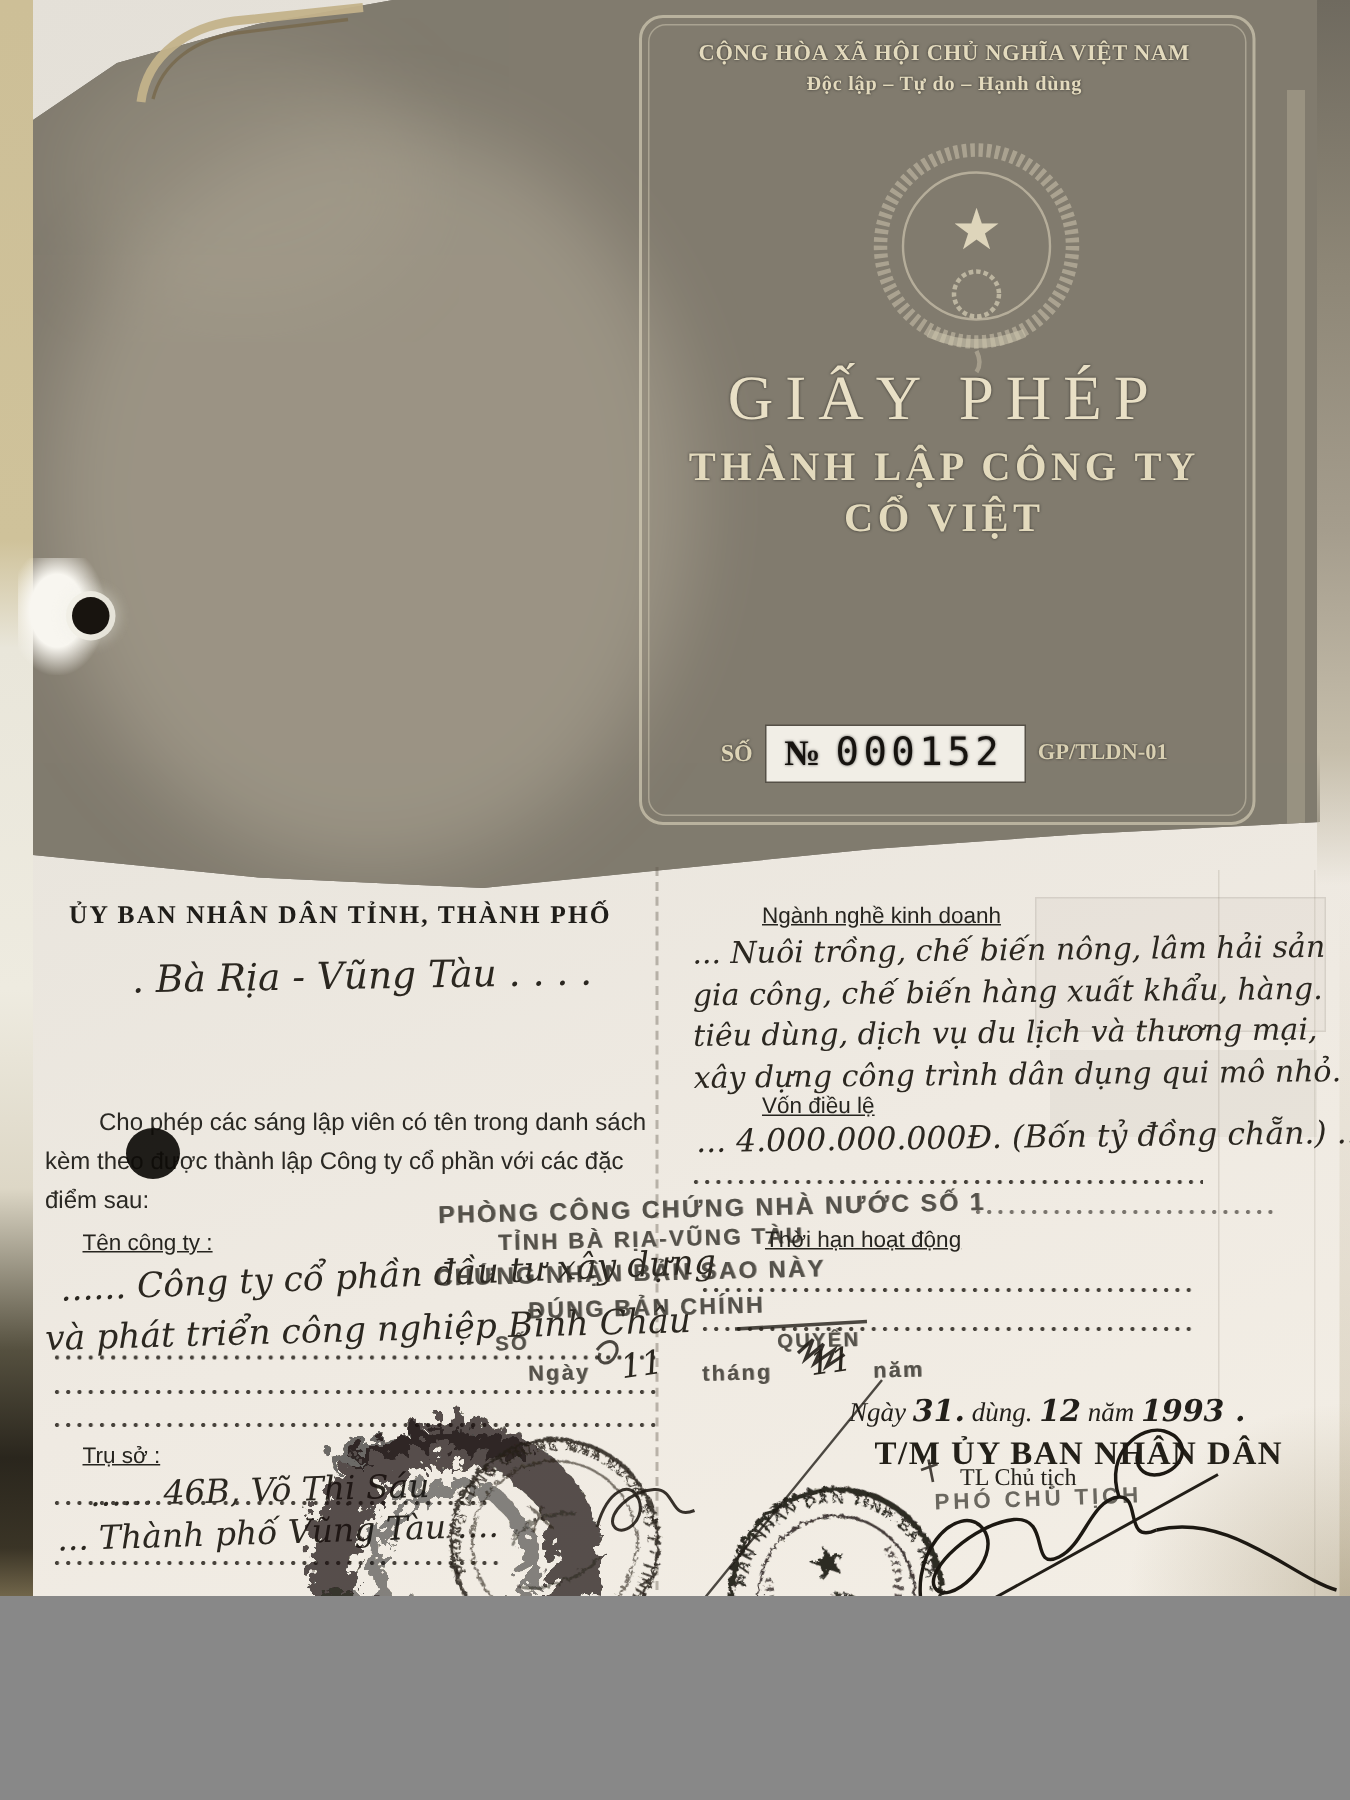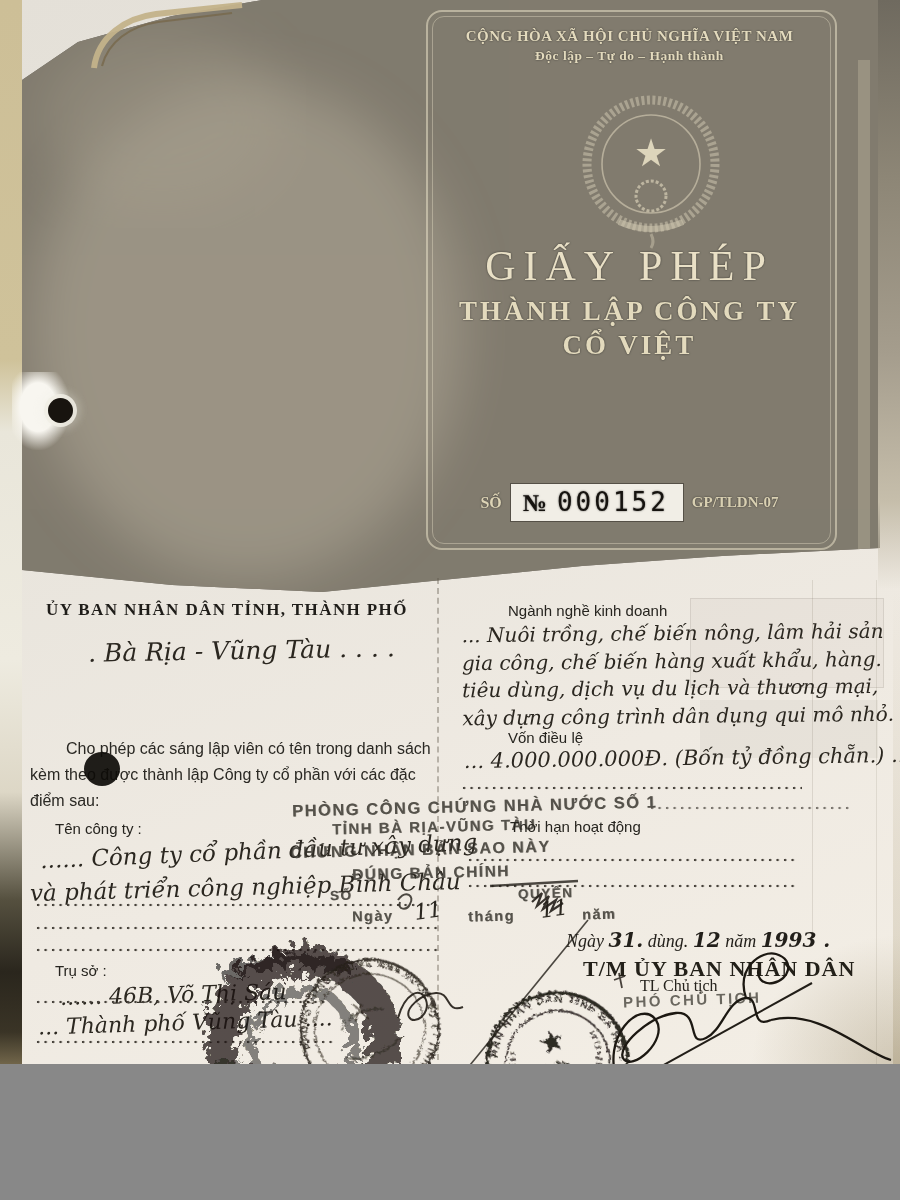--- a/index.html
+++ b/index.html
@@ -41,21 +41,21 @@
   .blob{left:12px;top:372px;width:58px;height:78px;
     background:radial-gradient(ellipse at 45% 45%,#f8f6f0 0 40%,rgba(248,246,240,0) 72%);}
   .hole{left:48px;top:398px;width:25px;height:25px;border-radius:50%;background:#18140f;
     box-shadow:0 0 0 4px rgba(240,237,228,.85),0 0 8px 7px rgba(240,237,228,.30);}
   .crease{left:437px;top:578px;height:492px;width:0;border-left:2px dashed rgba(95,88,74,.38);}
   .ghost1{left:690px;top:598px;width:192px;height:88px;border:1px solid rgba(120,115,100,.16);background:rgba(160,152,135,.08);}
   .ghost2{left:700px;top:700px;width:178px;height:58px;background:rgba(160,152,135,.10);}
   .ghostline-a{left:812px;top:580px;height:360px;width:0;border-left:1px solid rgba(120,112,95,.18);}
   .ghostline-b{left:876px;top:580px;height:620px;width:0;border-left:1px solid rgba(120,112,95,.15);}
   
-  .lbl{font-family:"Liberation Sans",sans-serif;color:#26241f;}
+  .lbl{font-family:"Liberation Sans",sans-serif;color:#26241f;text-decoration:underline;}
   .issuer{left:46px;top:600px;font-size:17px;font-weight:600;letter-spacing:1.4px;color:#1f1d19;font-family:"Liberation Serif",serif;}
   .permission{left:30px;top:736px;width:412px;font-size:16px;line-height:26px;color:#2a2823;
     font-family:"Liberation Sans",sans-serif;text-indent:36px;}
   .inkblob{left:84px;top:752px;width:36px;height:34px;border-radius:50%;background:#0d0b08;opacity:.92;}
   .company-lbl{left:55px;top:820px;font-size:15px;}
   .business-lbl{left:508px;top:602px;font-size:15px;}
   .capital-lbl{left:508px;top:729px;font-size:15px;}
   .duration-lbl{left:510px;top:818px;font-size:15px;}
   .office-lbl{left:55px;top:962px;font-size:15px;}
   
@@ -121,21 +121,21 @@
       <rect x="0" y="0" width="858" height="592" fill="#16120e"></rect>
       <ellipse cx="225" cy="330" rx="215" ry="250" fill="#958c7b" opacity="0.45" filter="url(#soft)"></ellipse>
       <ellipse cx="140" cy="120" rx="120" ry="90" fill="#6e6657" opacity="0.35" filter="url(#soft)"></ellipse>
       <rect x="0" y="0" width="858" height="592" filter="url(#grain)" opacity="0.55"></rect>
       <rect x="836" y="60" width="12" height="500" fill="#cfc6b0" opacity="0.30"></rect>
     </svg>
 
     <div class="abs frame"></div>
 
     <div class="abs cov cov-h1">CỘNG HÒA XÃ HỘI CHỦ NGHĨA VIỆT NAM</div>
-    <div class="abs cov cov-h2">Độc lập – Tự do – Hạnh thành</div>
+    <div class="abs cov cov-h2">Độc lập – Tự do – Hạnh dùng</div>
 
     <svg class="abs" style="left:533px;top:84px;" width="192" height="170" viewBox="0 0 192 170">
       <g stroke="#e5dcc2" fill="none" opacity="0.75">
         <circle cx="96" cy="80" r="64" stroke-width="9" stroke-dasharray="3 2.5" opacity="0.55"></circle>
         <circle cx="96" cy="80" r="49" stroke-width="1.6" opacity="0.7"></circle>
         <circle cx="96" cy="112" r="15" stroke-width="3" stroke-dasharray="3 2" opacity="0.8"></circle>
         <path d="M 64 138 q 32 14 64 0" stroke-width="6" opacity="0.6"></path>
         <path d="M 96 150 q 4 8 0 14" stroke-width="3" opacity="0.5"></path>
       </g>
       <text x="96" y="82" text-anchor="middle" font-size="38" fill="#e8dfc4" opacity="0.9">★</text>
@@ -144,21 +144,21 @@
     <div class="abs cov cov-t1">GIẤY PHÉP</div>
     <div class="abs cov cov-t2">THÀNH LẬP CÔNG TY</div>
     <div class="abs cov cov-t3">CỔ VIỆT</div>
 
     <div class="abs cov numrow">
       <span class="numlabel">SỐ</span>
       <span class="numbox">
         <span class="no">№</span>
         <span class="digits">000152</span>
       </span>
-      <span class="numcode">GP/TLDN-07</span>
+      <span class="numcode">GP/TLDN-01</span>
     </div>
   </div>
 
   <svg class="abs" style="left:80px;top:0;" width="190" height="84" viewBox="0 0 190 84">
     <path d="M 14 68 C 18 36 46 18 76 14 L 162 5" stroke="#c3b28a" stroke-width="6" fill="none" opacity="0.95"></path>
     <path d="M 22 66 C 28 42 50 26 78 22 L 152 13" stroke="#77684b" stroke-width="2.2" fill="none" opacity="0.8"></path>
   </svg>
   <div class="abs blob"></div>
   <div class="abs hole"></div>
 

